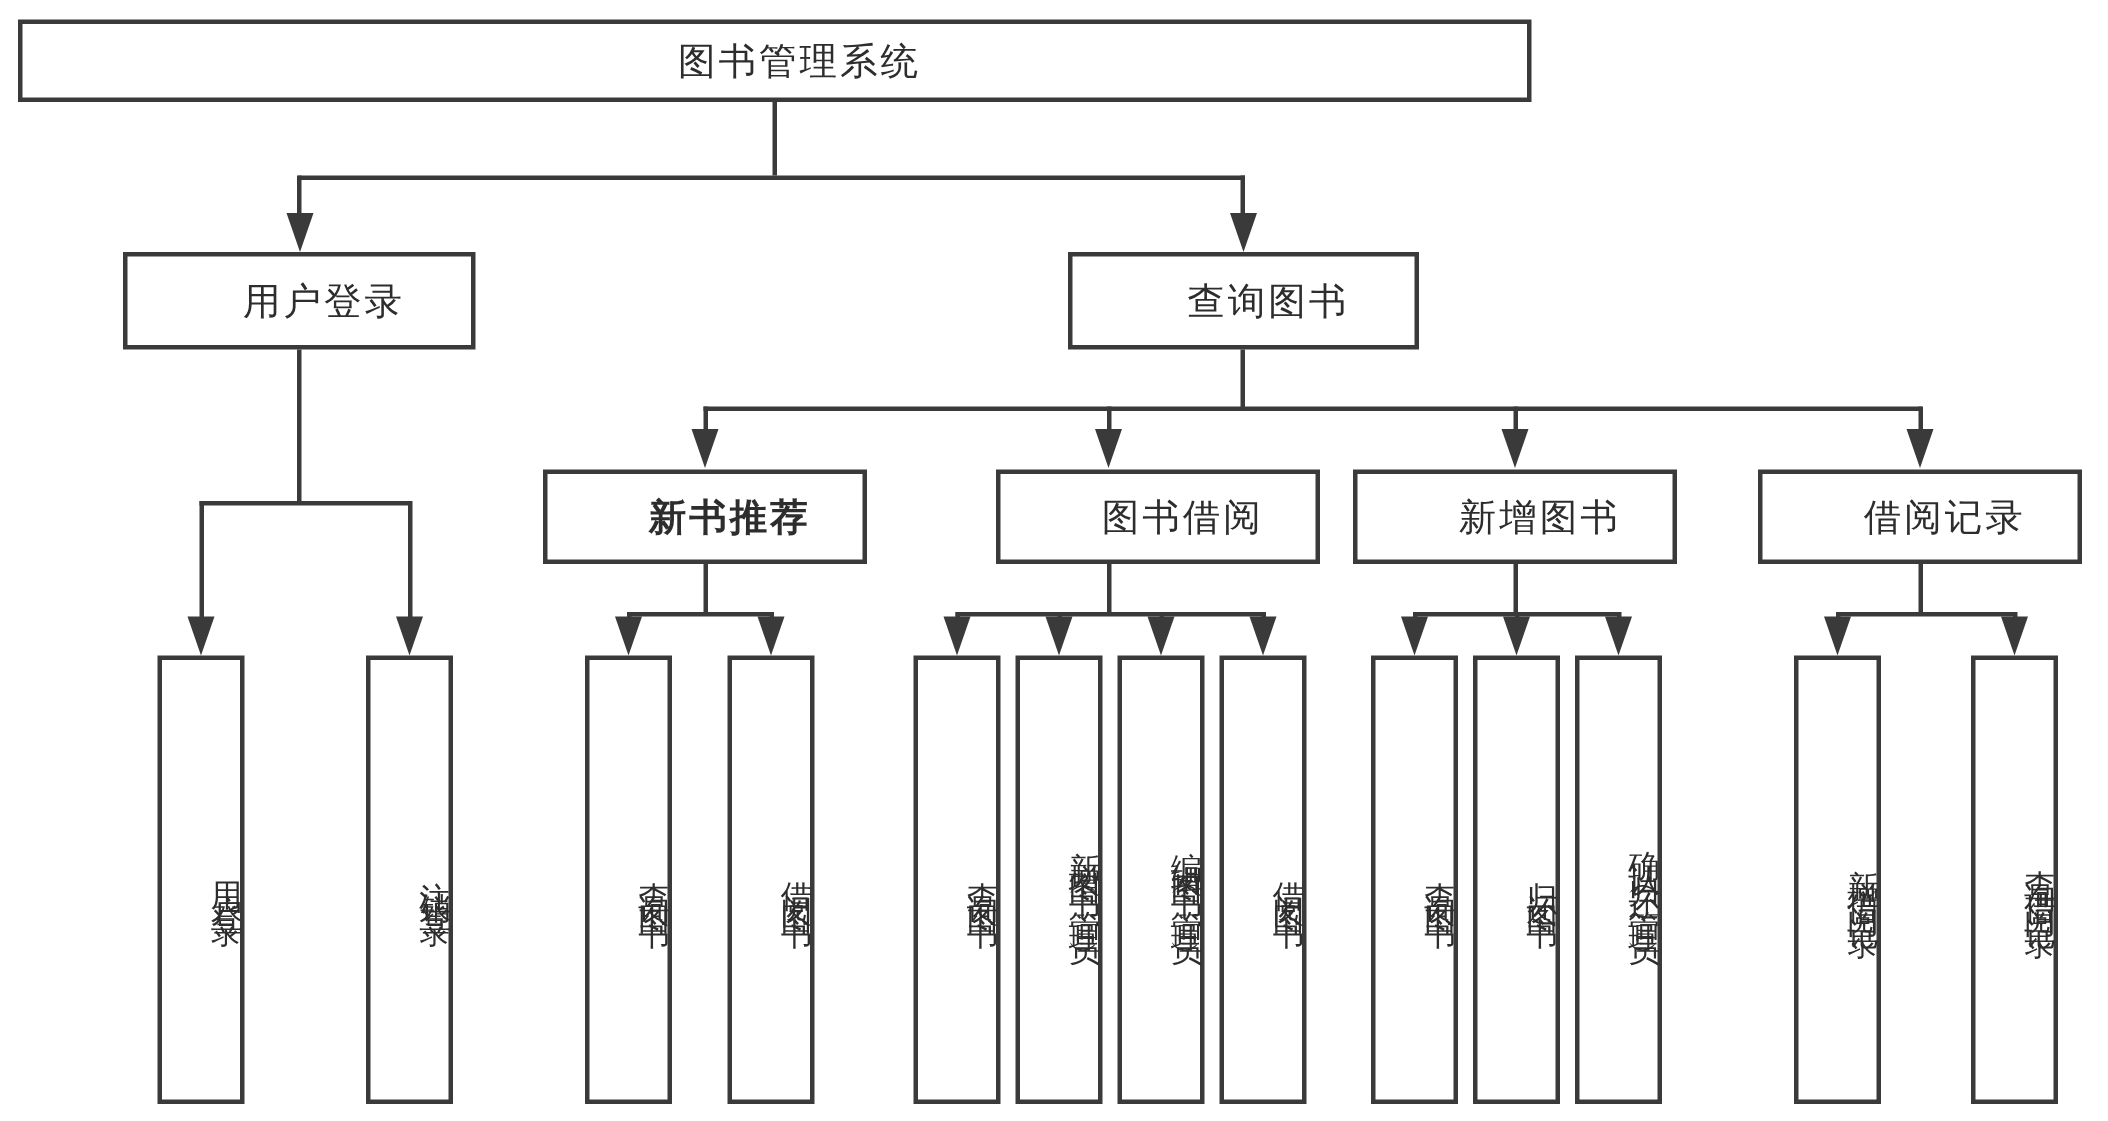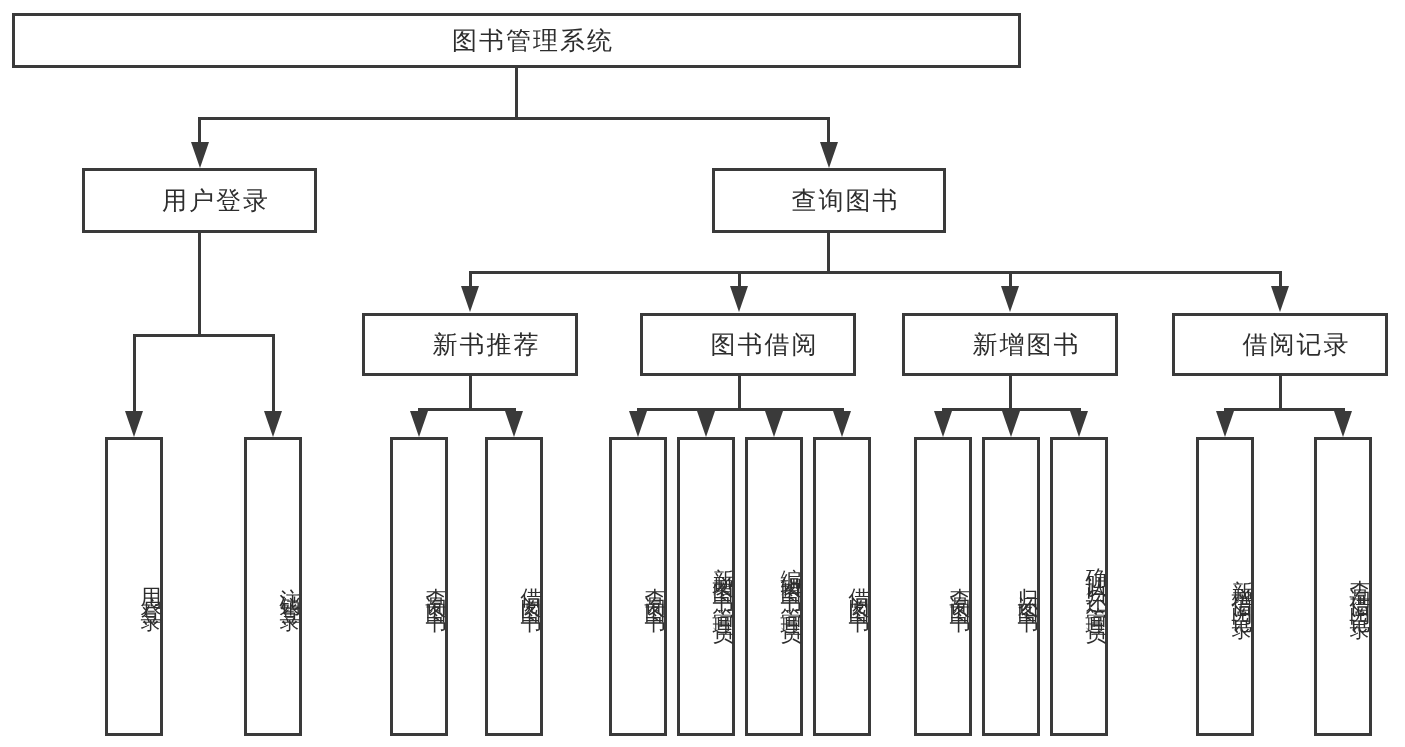--- a/index.html
+++ b/index.html
@@ -55,24 +55,24 @@
     <span>图书管理系统</span>
   </div>
 
   <div class="box l2" style="left:82px;width:235px;">
     <span>用户登录</span>
   </div>
   <div class="box l2" style="left:712px;width:234px;">
     <span>查询图书</span>
   </div>
 
-  <div class="box l3" style="left:362px;">
+  <div class="box l3" style="left:362px;font-weight:bold;">
     <span>新书推荐</span>
   </div>
-  <div class="box l3" style="left:640px;">
+  <div class="box l3" style="left:664px;">
     <span>图书借阅</span>
   </div>
   <div class="box l3" style="left:902px;">
     <span>新增图书</span>
   </div>
   <div class="box l3" style="left:1172px;">
     <span>借阅记录</span>
   </div>
 
   <div class="box leaf" style="left:105px;">

